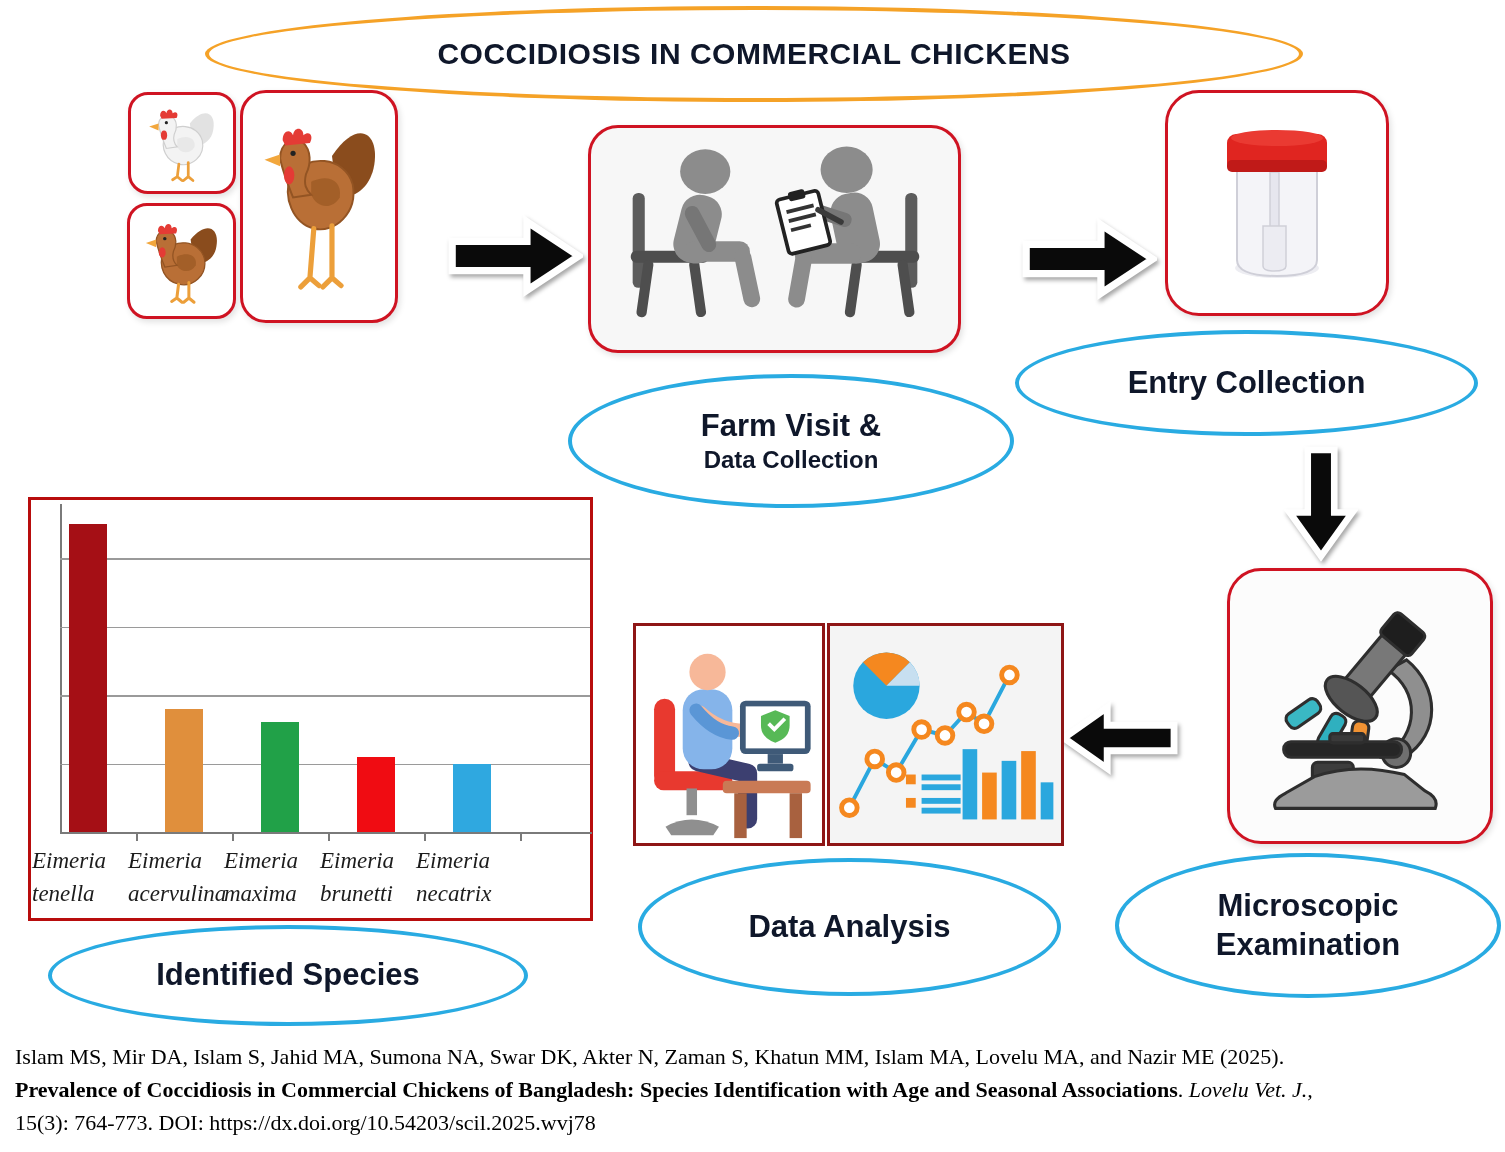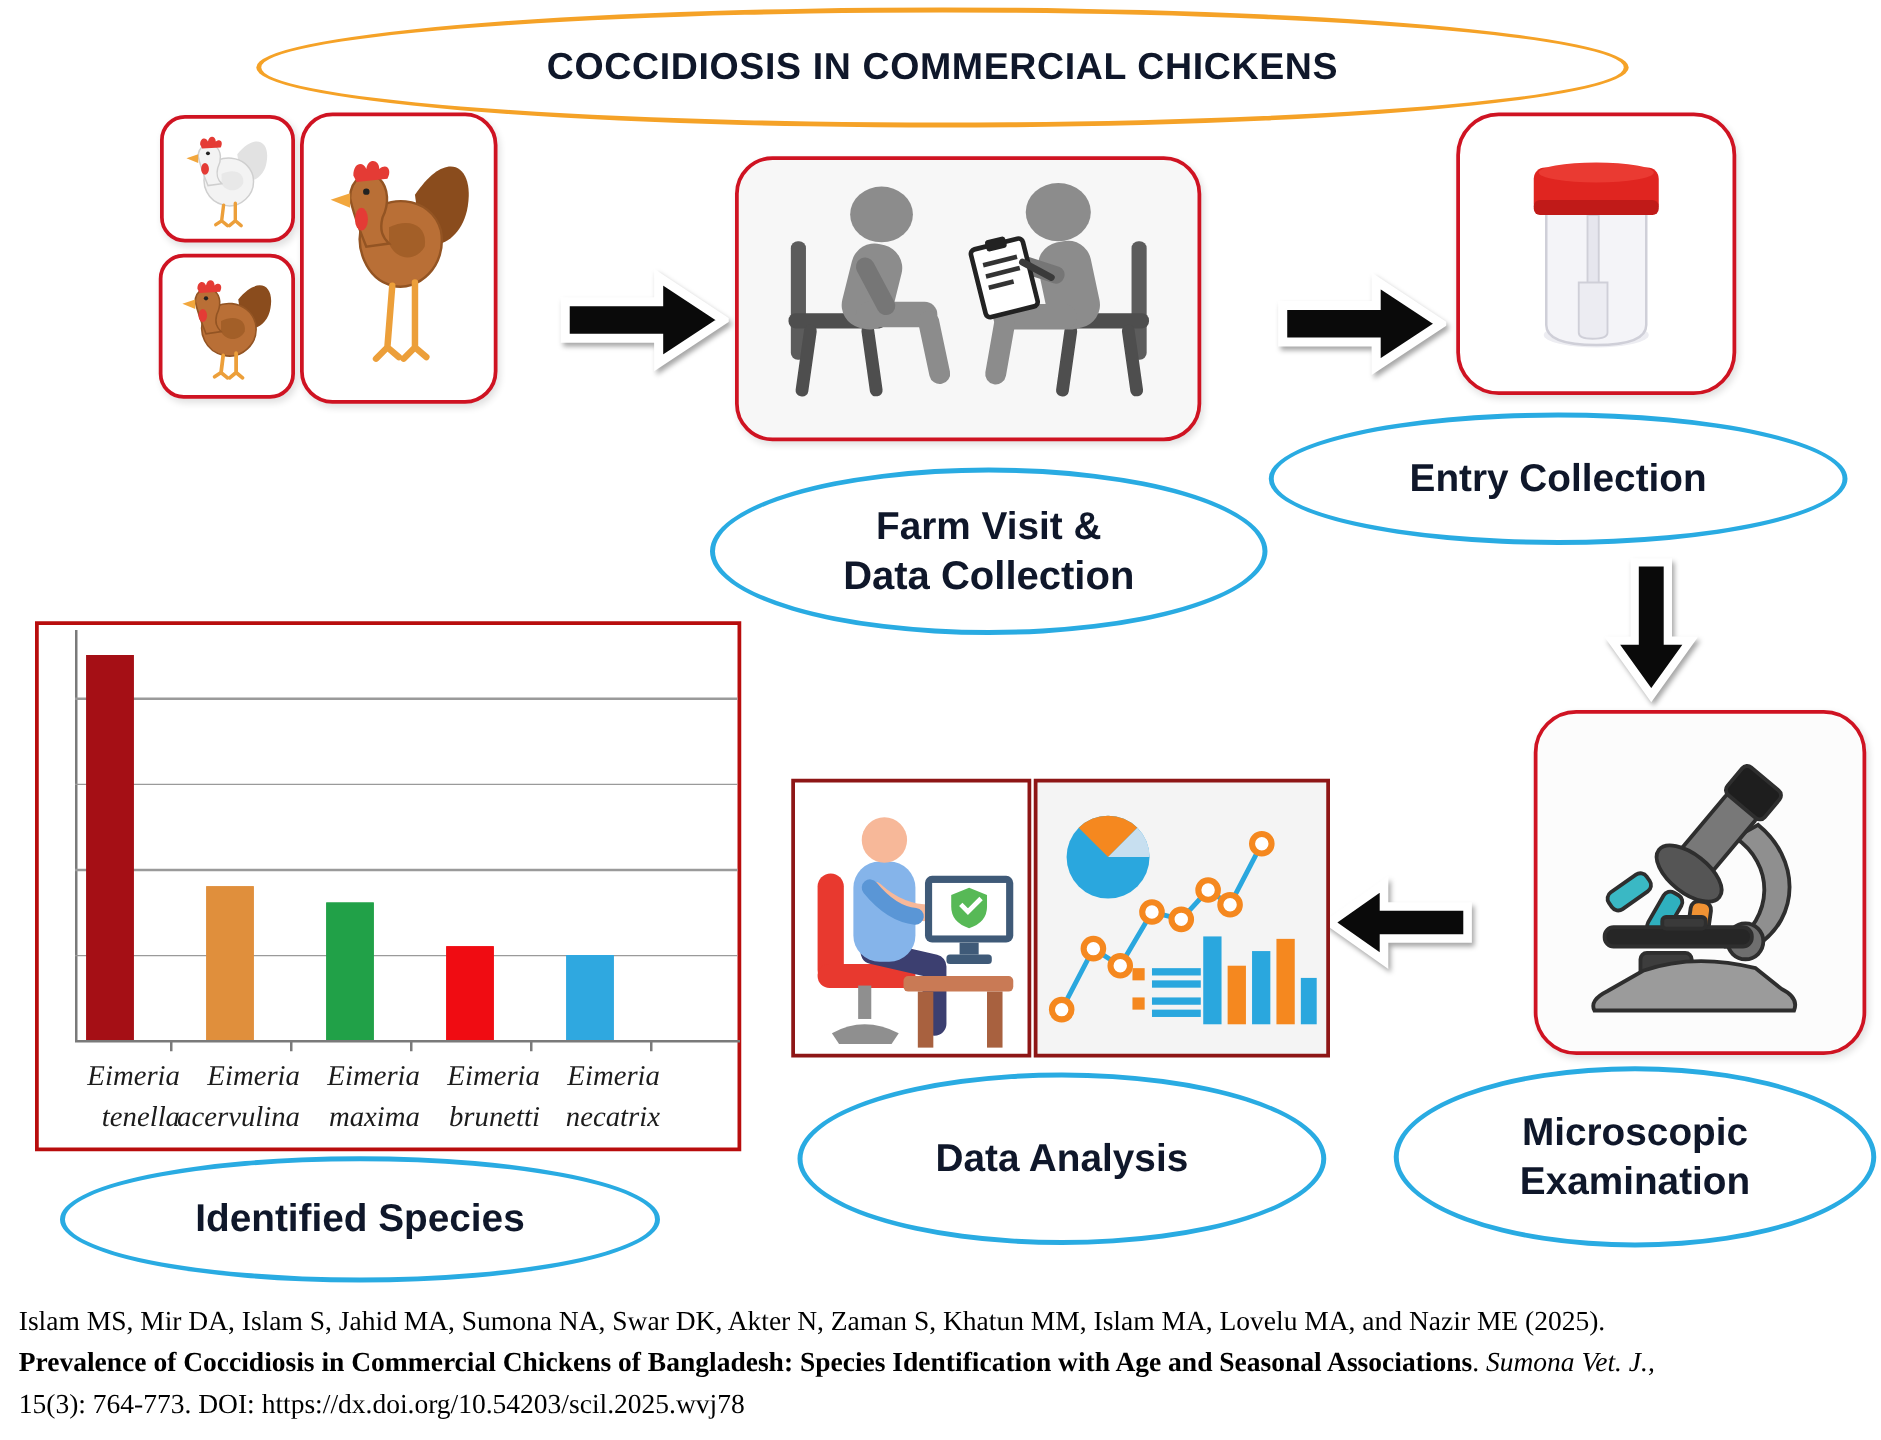--- a/index.html
+++ b/index.html
@@ -31,21 +31,21 @@
   
   #chart-frame{position:absolute;left:28px;top:497px;width:559px;height:418px;
     border:3px solid #b80d0d;background:#fff;}
   #chart-plot{position:absolute;left:0;top:0;right:0;bottom:0;}
   .gridline{position:absolute;left:29px;width:530px;height:1.5px;background:#9a9a9a;}
   .axis-y{position:absolute;left:29px;top:4px;width:2px;height:328px;background:#7a7a7a;}
   .axis-x{position:absolute;left:29px;top:332px;width:532px;height:2px;background:#7a7a7a;}
   .tick{position:absolute;top:332px;width:2px;height:9px;background:#7a7a7a;}
   .bar{position:absolute;width:38px;}
   .bar-label{
-    position:absolute;top:344px;width:112px;text-align:right;
+    position:absolute;top:344px;width:112px;text-align:left;
     font-family:"Liberation Serif",serif;font-style:italic;font-size:23px;
     line-height:33px;color:#1c1c1c;
   }
   
   .citation{
     position:absolute;left:15px;top:1040px;width:1478px;margin:0;
     font-family:"Liberation Serif",serif;font-size:22px;line-height:33px;color:#000;
   }
 </style>
 </head>
@@ -144,21 +144,21 @@
         <rect x="8" y="13" width="30" height="4" fill="#333"></rect>
         <rect x="8" y="23" width="30" height="4" fill="#333"></rect>
         <rect x="8" y="33" width="22" height="4" fill="#333"></rect>
       </g>
       <rect x="220" y="72" width="34" height="6" rx="3" fill="#3a3a3a" transform="rotate(28 220 72)"></rect>
     </svg>
   </div>
 
   <div class="ellipse blue-ellipse" style="left:568px;top:374px;width:438px;height:126px;">
     <div class="line" style="font-size:31px;">Farm Visit &amp;</div>
-    <div class="line" style="font-size:32px;">Data Collection</div>
+    <div class="line" style="font-size:24px;">Data Collection</div>
   </div>
 
   <svg class="arrow" style="left:1022px;top:218px;" width="135" height="82" viewBox="0 0 130 78">
     <polygon points="4,25 76,25 76,6 126,39 76,72 76,53 4,53" fill="#0a0a0a" stroke="#fff" stroke-width="7"></polygon>
   </svg>
 
   <div class="frame" style="left:1165px;top:90px;width:218px;height:220px;border-radius:34px;">
     <svg width="140" height="170" viewBox="0 0 140 170">
       <ellipse cx="70" cy="150" rx="42" ry="10" fill="#ededf2"></ellipse>
       <path d="M30,52 L110,52 L110,142 Q110,158 70,158 Q30,158 30,142 Z" fill="#f4f4f8" stroke="#cfcfd8" stroke-width="2"></path>
@@ -312,17 +312,17 @@
       </div>
   </div>
 
   <div class="ellipse blue-ellipse" style="left:48px;top:925px;width:472px;height:93px;">
     <div class="line" style="font-size:31px;">Identified Species</div>
   </div>
 
   <p class="citation">
     <span>Islam MS, Mir DA, Islam S, Jahid MA, Sumona NA, Swar DK, Akter N, Zaman S, Khatun MM, Islam MA, Lovelu MA, and Nazir ME (2025).</span><br>
     <b>Prevalence of Coccidiosis in Commercial Chickens of Bangladesh: Species Identification with Age and Seasonal Associations</b><span>.</span>
-    <i>Sumona Vet. J.,</i><br>
+    <i>Lovelu Vet. J.,</i><br>
     <span>15(3): 764-773.  DOI: https://dx.doi.org/10.54203/scil.2025.wvj78</span>
   </p>
 
 </div>
 
 </body></html>

